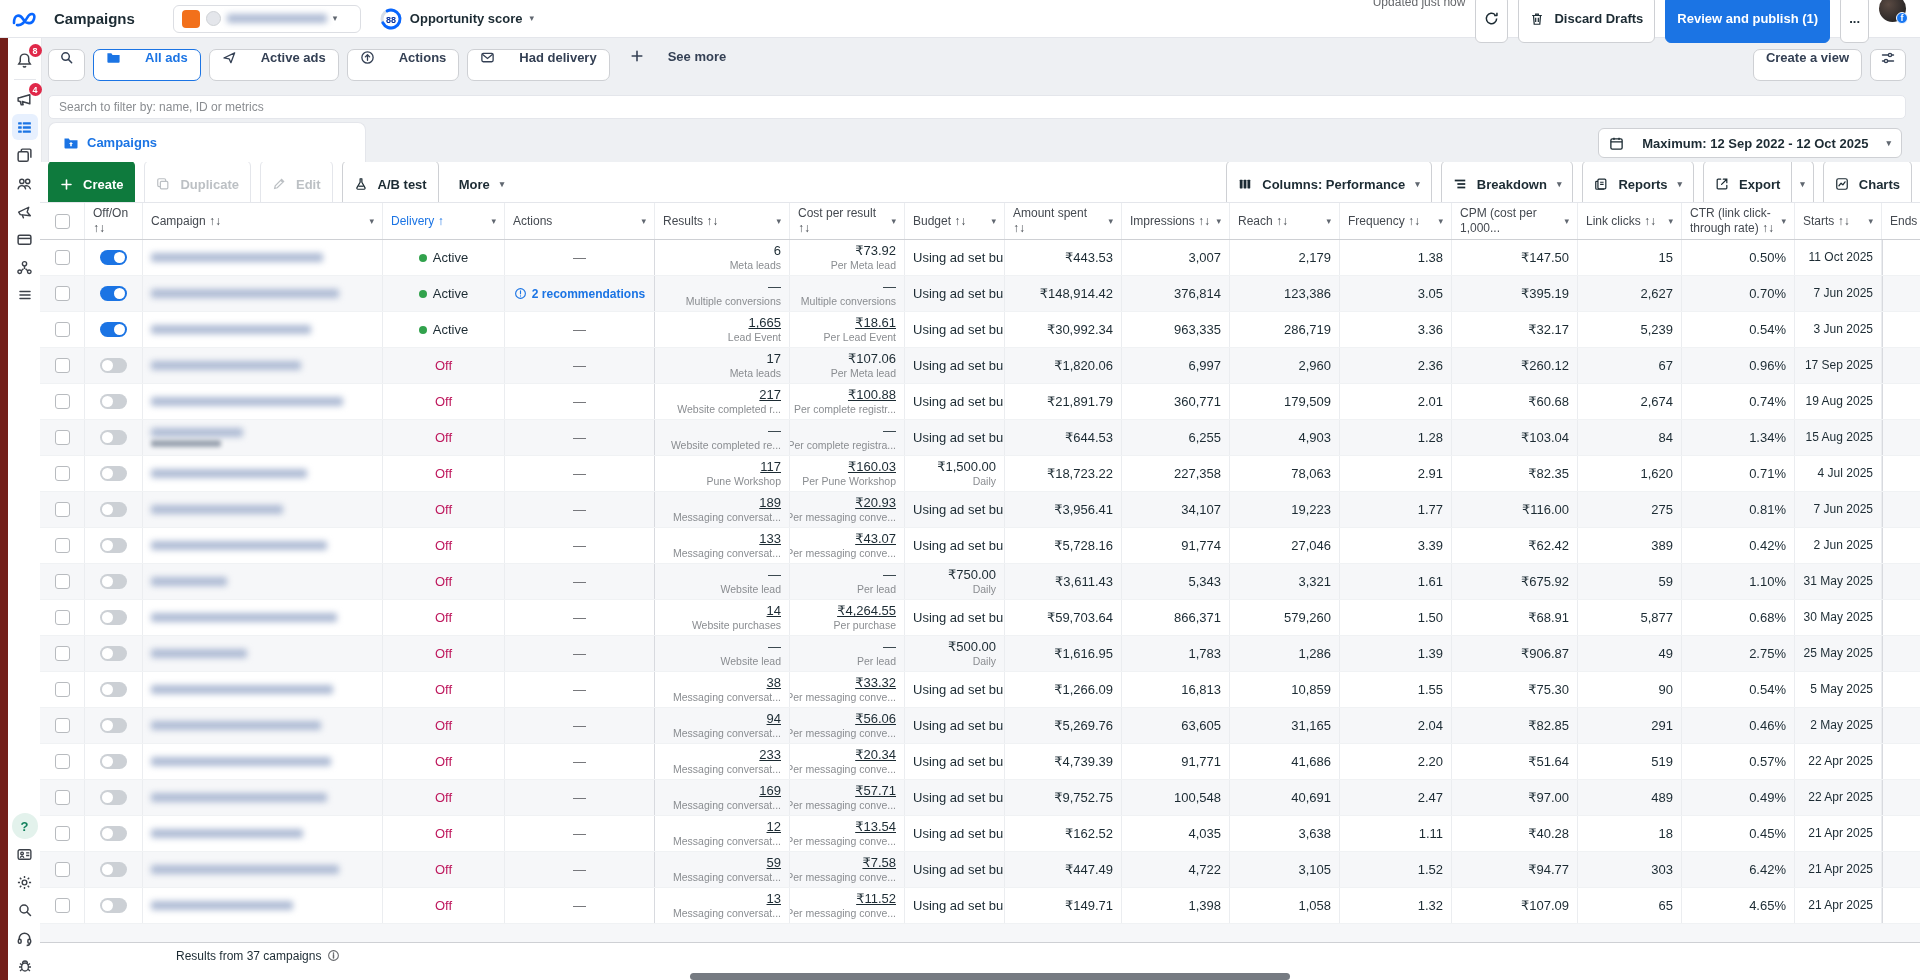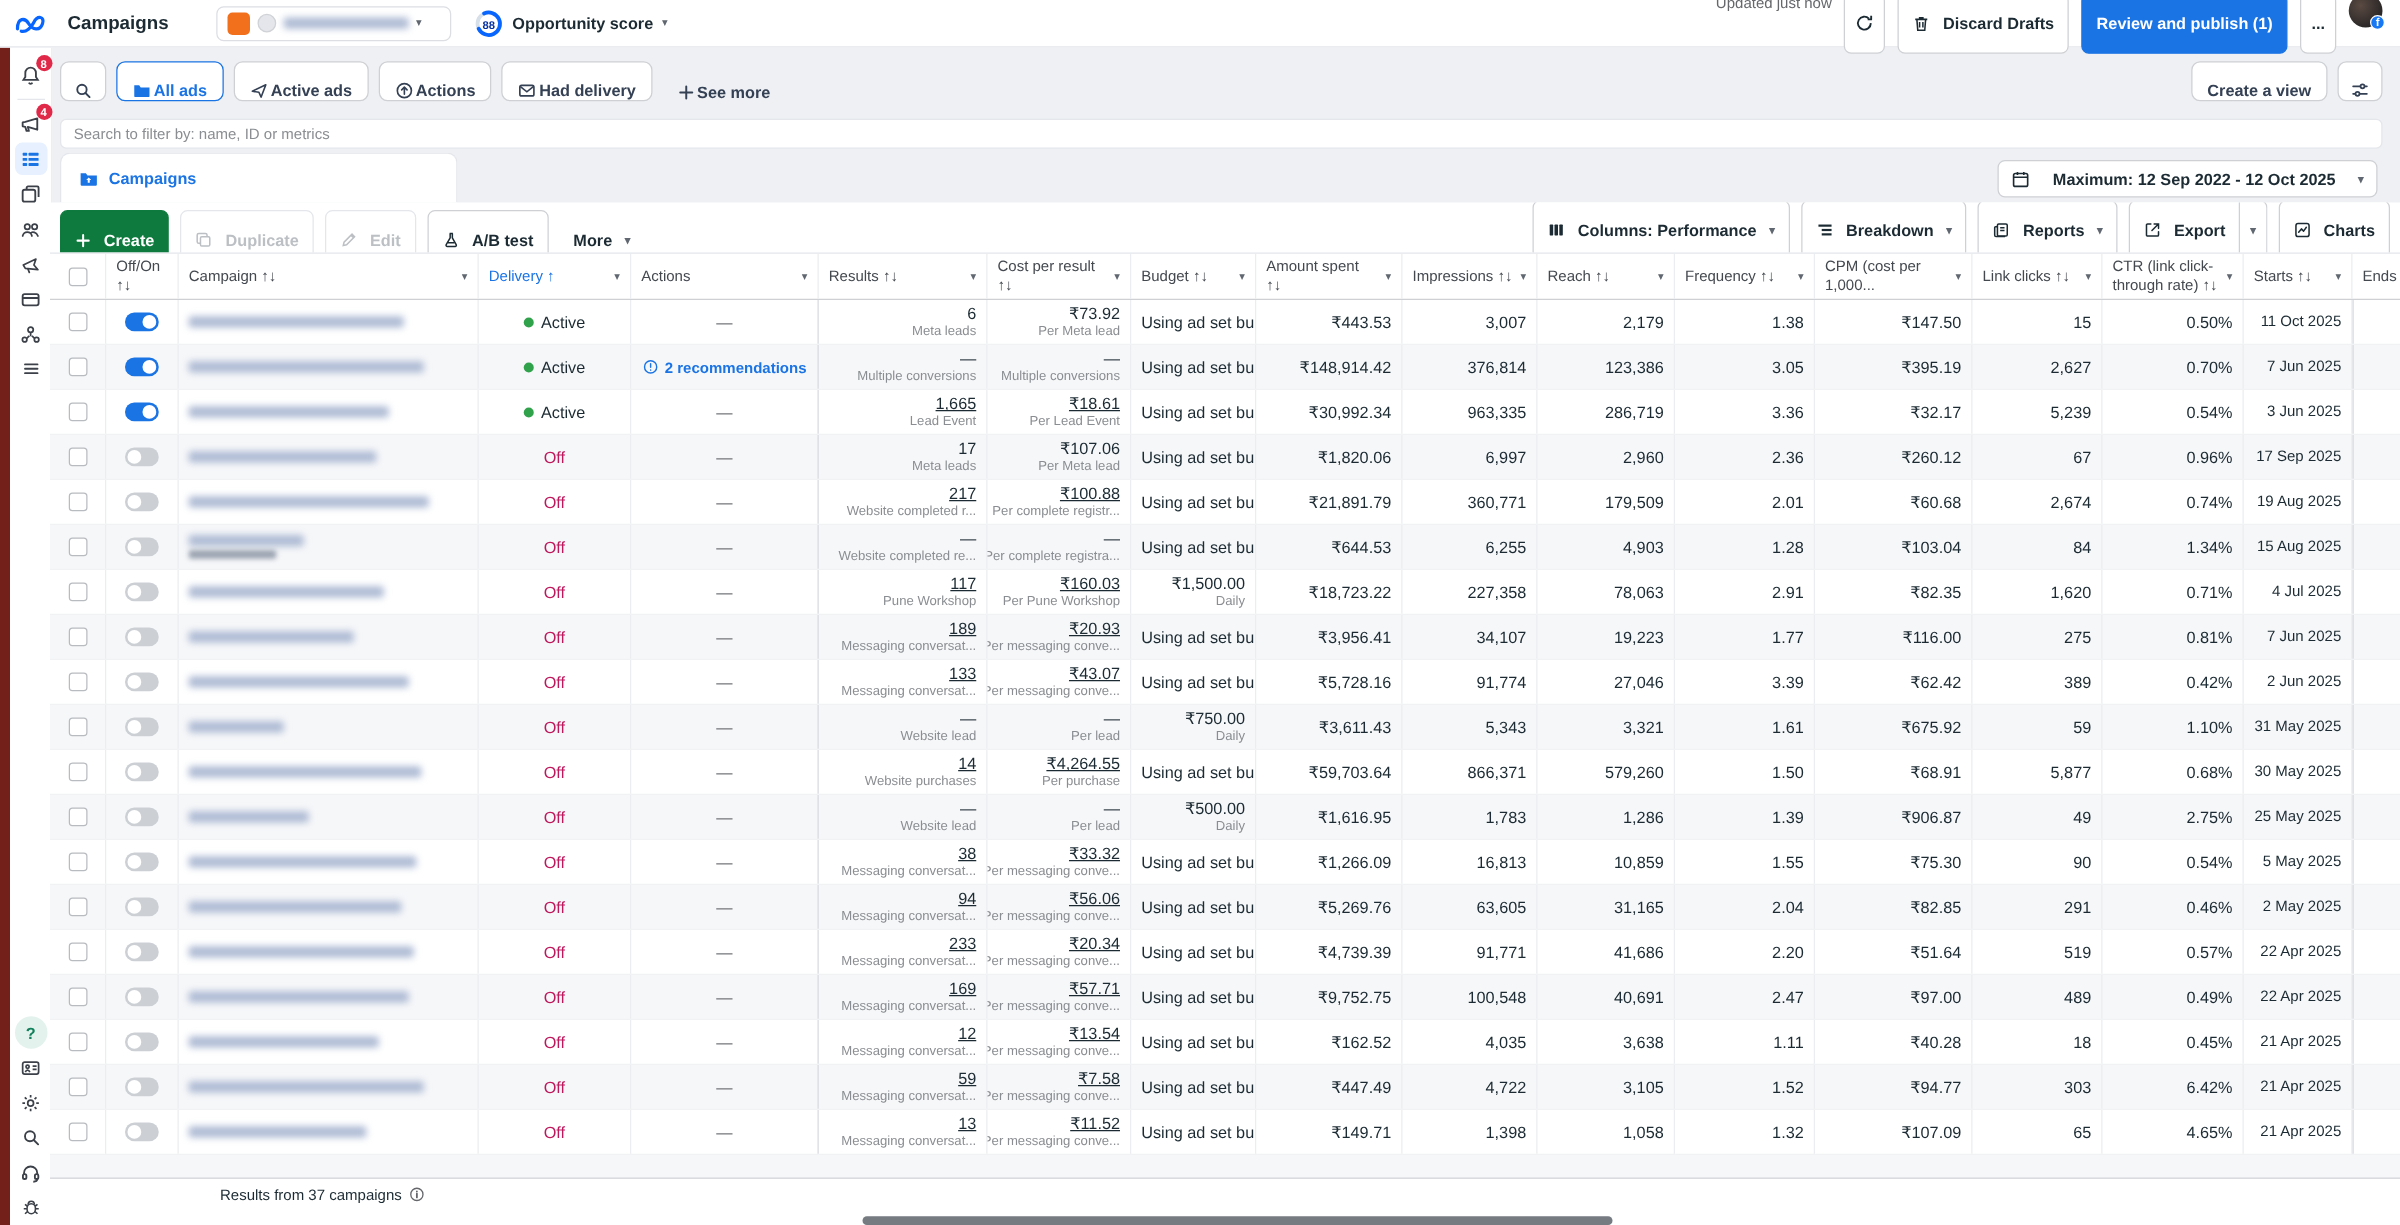--- a/index.html
+++ b/index.html
@@ -29,36 +29,36 @@
   .strip{position:absolute;left:0;top:38px;width:8px;height:942px;background:#731f1a}
   .rail{position:absolute;left:8px;top:38px;width:34px;height:942px;background:#fff;border-right:1px solid #e7e9ec;display:flex;flex-direction:column;align-items:center;padding-top:8px}
   .rail .spacer{flex:1}
   .nav-it{position:relative;width:26px;height:26px;border-radius:6px;display:flex;align-items:center;justify-content:center;color:#3c4149;margin:1px 0;cursor:pointer}
   .nav-it.sel{background:#e7f0fe;color:#1b74e4}
   .nav-it .badge{position:absolute;top:-3px;right:-4px;min-width:13px;height:13px;border-radius:7px;background:#e02849;color:#fff;font-size:9px;font-weight:bold;display:flex;align-items:center;justify-content:center;padding:0 2px}
   .rail-div{width:22px;height:1px;background:#e4e6eb;margin:5px 0}
   .help-it{background:#e3f2ec;border-radius:50%;color:#12805c;font-weight:bold;font-size:13px}
   
   .filters{position:absolute;left:48px;top:48px;right:14px;height:34px;display:flex;align-items:center;gap:8px}
-  .pill{height:32px;border:1px solid #ced0d4;background:#fff;border-radius:7px;display:inline-flex;align-items:flex-end;gap:2px;padding:0 12px;font-size:13px;font-weight:bold;color:#344054;cursor:pointer}
+  .pill{height:32px;border:1px solid #ced0d4;background:#fff;border-radius:7px;display:inline-flex;align-items:flex-start;gap:24px;padding:0 12px;font-size:13px;font-weight:bold;color:#344054;cursor:pointer}
   .pill.sel{border-color:#1b74e4;color:#1b74e4}
   .pill.ghost{border:none;background:transparent}
   .filters .right{margin-left:auto;display:flex;gap:8px;align-items:center}
   
   .searchbar{position:absolute;left:48px;top:95px;width:1858px;height:24px;background:#fff;border:1px solid #e4e6eb;border-radius:5px;display:flex;align-items:center;padding:0 10px}
   .searchbar input{border:none;outline:none;width:100%;font-size:12px;color:#1c2b33;font-family:inherit;background:transparent}
   .searchbar input::placeholder{color:#8a8d91}
   
   .tabs{position:absolute;left:48px;top:122px;height:40px;display:flex;gap:4px}
   .tab{width:318px;height:40px;border-radius:8px 8px 0 0;background:#f5f6f7;border:1px solid #e4e6eb;border-bottom:none;display:flex;align-items:center;gap:8px;padding:0 14px;font-size:13px;font-weight:bold;color:#444950;cursor:pointer}
   .tab.sel{background:#fff;color:#1b74e4}
   .datebtn{position:absolute;right:18px;top:128px;height:30px;border:1px solid #ced0d4;background:#fff;border-radius:6px;display:flex;align-items:center;gap:18px;padding:0 10px;font-size:13px;font-weight:bold;color:#1c2b33;cursor:pointer}
   
   .panel{position:absolute;left:40px;top:162px;width:1880px;height:818px;background:#fff;overflow:hidden}
-  .toolbar{position:absolute;left:8px;top:6px;right:8px;height:32px;display:flex;gap:9px}
+  .toolbar{position:absolute;left:8px;top:6px;right:8px;height:32px;display:flex;align-items:center;gap:9px}
   .btn.green{background:#0e7a3d;border-color:#0e7a3d;color:#fff}
   .btn.disabled{color:#bcc0c4;border-color:#e4e6eb}
   .btn.plain{border:none}
   .toolbar .right{margin-left:auto;display:flex;align-items:center;gap:9px}
   .split{display:inline-flex}
   .split .btn:first-child{border-radius:6px 0 0 6px}
   .split .btn:last-child{border-radius:0 6px 6px 0;border-left:none;padding:0 8px}
   
   .grid{display:grid;grid-template-columns:45px 58px 240px 122px 150px 135px 115px 100px 117px 108px 110px 112px 126px 104px 113px 87px 55px}
   .thead{position:absolute;left:0;top:40px;width:1880px;height:38px;border-top:1px solid #e4e6eb;border-bottom:1px solid #ced0d4;background:#fff;z-index:2}

